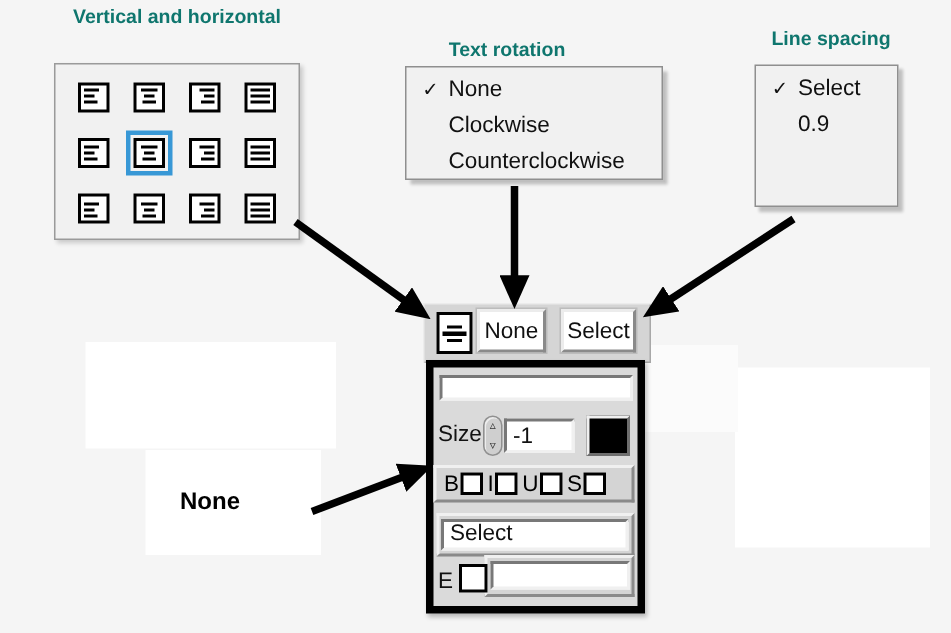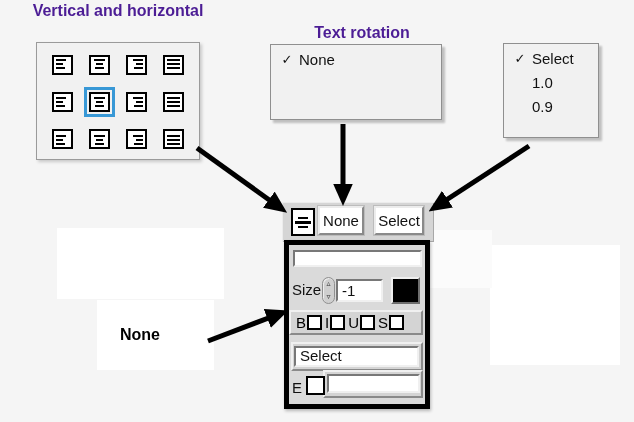--- a/index.html
+++ b/index.html
@@ -8,21 +8,21 @@
     position: relative;
     width: 634px; height: 422px;
     background: #f5f5f5;
     overflow: hidden;
     font-family: "Liberation Sans", sans-serif;
     color:#000;
   }
   .abs { position:absolute; }
   .patch { position:absolute; background:#fff; }
 
-  .sec-title { font-weight:bold; font-size:16px; line-height:18px; text-align:center; color:#4c1d95; white-space:nowrap; }
+  .sec-title { font-weight:bold; font-size:13px; line-height:18px; text-align:center; color:#0f766e; white-space:nowrap; }
 
   
   #align-box {
     left:36px; top:42px; width:164px; height:118px;
     background:#f1f1f1; border:1px solid #9a9a9a;
     box-shadow:2px 2px 3px rgba(0,0,0,.18);
     display:grid;
     grid-template-columns:repeat(4,21px);
     grid-template-rows:repeat(3,20px);
     column-gap:16px; row-gap:17px;
@@ -172,36 +172,41 @@
         <div class="abar" style="width: 55%;"></div>
         <div class="abar" style="width: 70%;"></div>
       </div>
       <div class="aicon v-bottom h-justify">
         <div class="abar" style="width: 100%;"></div>
         <div class="abar" style="width: 100%;"></div>
         <div class="abar" style="width: 100%;"></div>
       </div>
     </div>
 
-  <div class="abs sec-title" style="left:276px;top:24px;width:172px;">Text rotation</div>
+  <div class="abs sec-title" style="left:252px;top:24px;width:172px;">Text rotation</div>
   <div class="menu" id="rotation-menu" style="left:270px;top:44px;width:172px;height:76px;">
       <div class="menu-item">
         <span class="check">✓</span>
         <span class="mlabel">None</span>
       </div>
-    </div>
-
+      <div class="menu-item">
+        <span class="check"></span>
+        <span class="mlabel">Clockwise</span>
+      </div>
+      <div class="menu-item">
+        <span class="check"></span>
+        <span class="mlabel">Counterclockwise</span>
+      </div>
+    </div>
+
+  <div class="abs sec-title" style="left:494px;top:17px;width:120px;">Line spacing</div>
   <div class="menu" id="spacing-menu" style="left:503px;top:43px;width:96px;height:95px;">
       <div class="menu-item">
         <span class="check">✓</span>
         <span class="mlabel">Select</span>
-      </div>
-      <div class="menu-item">
-        <span class="check"></span>
-        <span class="mlabel">1.0</span>
       </div>
       <div class="menu-item">
         <span class="check"></span>
         <span class="mlabel">0.9</span>
       </div>
     </div>
 
   <div class="abs" id="panel-top-strip"></div>
 
   <div class="abs" id="align-button">

